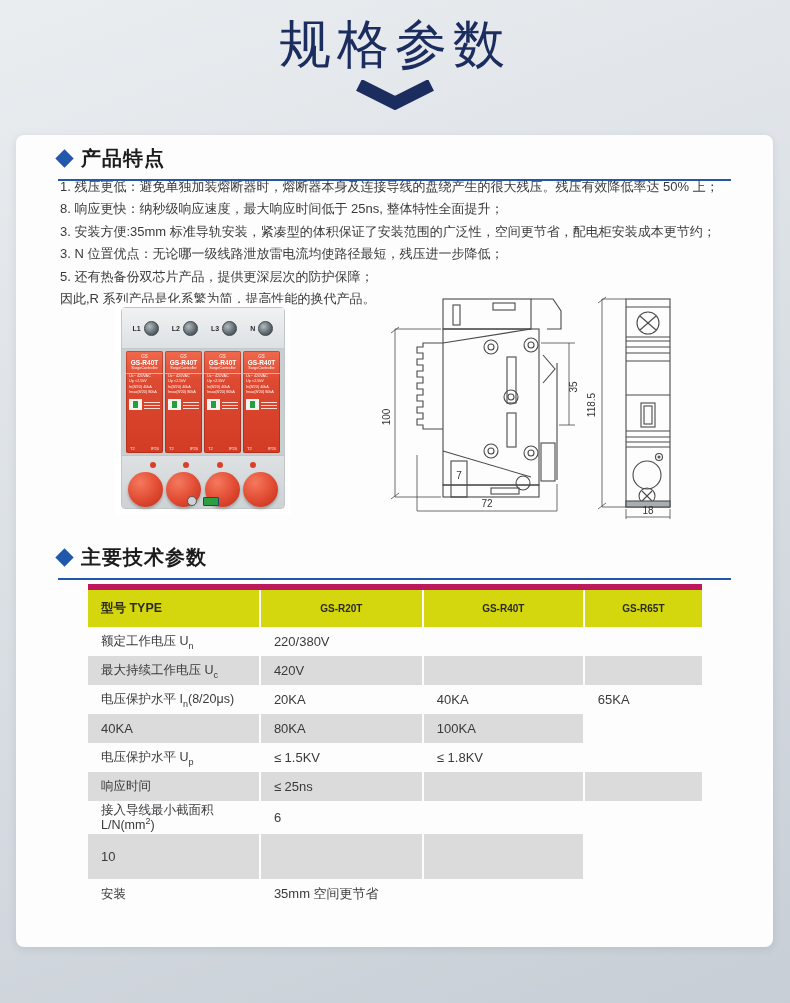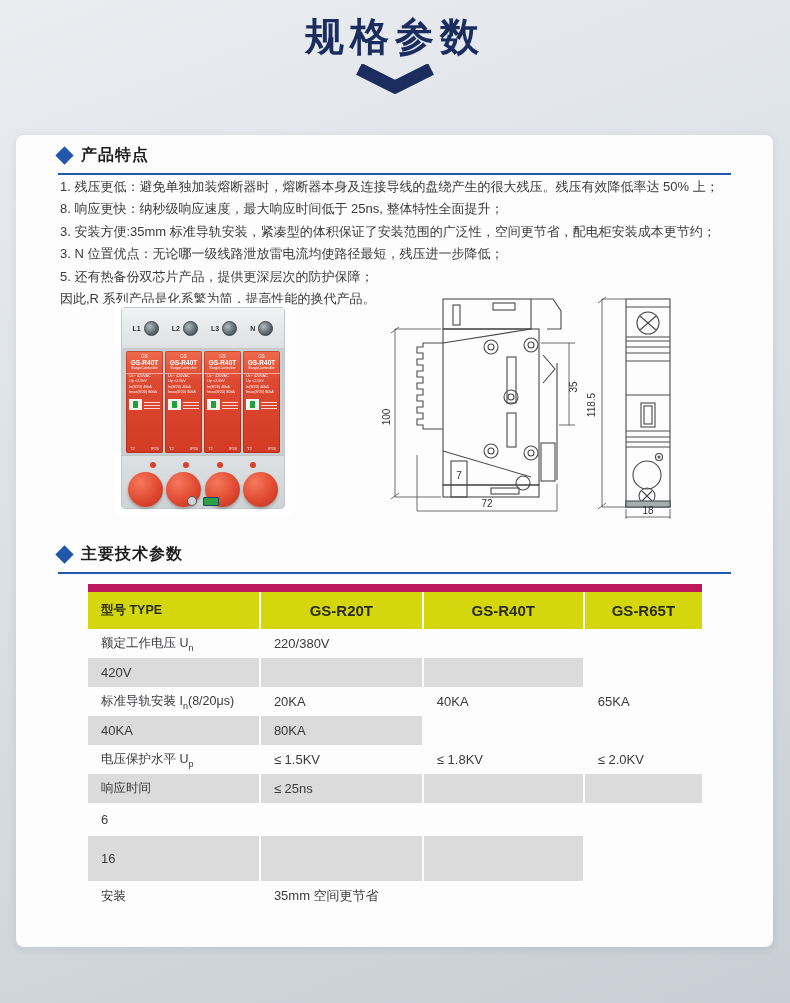--- a/index.html
+++ b/index.html
@@ -1,31 +1,31 @@
 <!DOCTYPE html>
 <html style="--page-bg: #cdd3d9; --card-bg: #fdfdfe; --navy: #1b2c5e; --blue: #2158ab; --table-header-bg: #d5d70e; --table-alt-bg: #dbdbdb; --module-red: #d33b24;"><head>
 <meta charset="utf-8">
 <style>
   html,body{margin:0;padding:0;}
   body{font-family:"Liberation Sans","DejaVu Sans",sans-serif;}
   .page{position:relative;width:790px;height:1003px;overflow:hidden;
         background:linear-gradient(160deg,#eaedf0 0%,#dbe0e5 45%,#c7ced5 100%);}
   
   .hero{position:absolute;left:0;top:0;width:100%;text-align:center;}
-  .hero h1{margin:10px 0 0;font-size:39px;font-weight:bold;color:var(--navy);letter-spacing:6px;}
+  .hero h1{margin:10px 0 0;font-size:52px;font-weight:normal;color:var(--navy);letter-spacing:6px;}
   .hero .chev{margin-top:0px;}
   
   .card{position:absolute;left:16px;top:135px;width:757px;height:812px;
         background:var(--card-bg);border-radius:8px;box-shadow:0 2px 8px rgba(40,50,70,.10);}
   
   .sec{position:absolute;left:42px;width:673px;}
   .sec1{top:10px;} .sec2{top:409px;}
   .sec-title-row{display:flex;align-items:center;gap:10px;}
   .diamond{width:13px;height:13px;background:var(--blue);transform:rotate(45deg);flex:0 0 auto;}
-  .sec-title{font-size:16px;font-weight:bold;color:#1c1c1c;letter-spacing:1px;}
+  .sec-title{font-size:20px;font-weight:bold;color:#1c1c1c;letter-spacing:1px;}
   .sec-rule{height:2px;background:var(--blue);margin-top:7px;}
   
   .features{position:absolute;left:44px;top:41px;width:676px;}
   .feat-line{font-size:13px;line-height:22.4px;color:#3a3a3a;white-space:nowrap;overflow:hidden;}
   
   .photo{position:absolute;left:99px;top:168px;width:176px;height:212px;background:#fff;}
   .device{position:absolute;left:6px;top:4px;right:6px;bottom:6px;border-radius:4px;
           background:linear-gradient(#eceeef,#cfd4d7);border:1px solid #c2c7ca;
           display:flex;flex-direction:column;}
   .dev-top{height:40px;display:flex;align-items:center;justify-content:space-around;
@@ -60,29 +60,29 @@
   .base-foot{position:absolute;bottom:2px;left:0;right:0;display:flex;justify-content:center;gap:6px;align-items:center;}
   .bf-screw{width:8px;height:8px;border-radius:50%;border:1px solid #555;background:#cfd3d5;}
   .bf-green{width:14px;height:7px;background:#2e9e44;border:1px solid #246;border-radius:1px;}
   
   .svg-side{position:absolute;left:365px;top:150px;}
   .svg-front{position:absolute;left:560px;top:150px;}
   .tech{stroke:#4a4a4a;fill:none;stroke-width:1.1;}
   .dim{stroke:#4a4a4a;stroke-width:0.8;}
   .dtext{fill:#333;font-size:10px;stroke:none;}
   
-  .spec-table{position:absolute;left:72px;top:449px;width:614px;border-top:8px solid #be185d;}
+  .spec-table{position:absolute;left:72px;top:449px;width:614px;border-top:6px solid #be185d;}
   .trow{display:grid;grid-template-columns:172fr 162fr 160fr 118fr;column-gap:2px;height:29px;}
   .trow.thead{height:37px;}
   .trow:nth-child(8){height:33px;}
   .trow:nth-child(9){height:45px;}
   .trow:nth-child(10){height:30px;}
   .tcell{display:flex;align-items:center;padding-left:13px;font-size:12.5px;color:#3a3a3c;}
   .thead .tcell{background:var(--table-header-bg);font-weight:bold;color:#2b2b20;}
-  .thead .tcell.ctr{justify-content:center;padding-left:0;font-size:15px;}
+  .thead .tcell.ctr{justify-content:center;padding-left:0;font-size:10px;}
   .trow.alt .tcell{background:var(--table-alt-bg);}
   .tcell.val{font-size:13px;}
   .tcell sub{font-size:9px;line-height:0;}
   .tcell sup{font-size:9px;line-height:0;}
   .lbl-wrap{line-height:15px;}
 </style>
 </head>
 <body>
 
 <div class="page">
@@ -363,59 +363,65 @@
         </div>
         <div class="trow">
           <div class="tcell">
             <span class="lbl-wrap"><span>额定工作电压 U</span><sub>n</sub></span>
           </div>
           <div class="tcell val">220/380V</div>
           <div class="tcell val"></div>
           <div class="tcell val"></div>
         </div>
         <div class="trow alt">
+          <div class="tcell">
+            <span class="lbl-wrap"><span>最大持续工作电压 U</span><sub>c</sub></span>
+          </div>
           <div class="tcell val">420V</div>
           <div class="tcell val"></div>
           <div class="tcell val"></div>
         </div>
         <div class="trow">
           <div class="tcell">
-            <span class="lbl-wrap"><span>标准导轨安装 I</span><sub>n</sub><span>(8/20μs)</span></span>
+            <span class="lbl-wrap"><span>电压保护水平 I</span><sub>n</sub><span>(8/20μs)</span></span>
           </div>
           <div class="tcell val">20KA</div>
           <div class="tcell val">40KA</div>
           <div class="tcell val">65KA</div>
         </div>
         <div class="trow alt">
           <div class="tcell val">40KA</div>
           <div class="tcell val">80KA</div>
+          <div class="tcell val">100KA</div>
         </div>
         <div class="trow">
           <div class="tcell">
             <span class="lbl-wrap"><span>电压保护水平 U</span><sub>p</sub></span>
           </div>
           <div class="tcell val">≤ 1.5KV</div>
           <div class="tcell val">≤ 1.8KV</div>
-          <div class="tcell val">≤ 2.0KV</div>
         </div>
         <div class="trow alt">
           <div class="tcell">
             <span class="lbl-wrap"><span>响应时间</span></span>
           </div>
           <div class="tcell val">≤ 25ns</div>
           <div class="tcell val"></div>
           <div class="tcell val"></div>
         </div>
         <div class="trow">
+          <div class="tcell">
+            <span class="lbl-wrap"><span>接入导线最小截面积 L/N(mm</span><sup>2</sup><span>)</span></span>
+          </div>
           <div class="tcell val">6</div>
           <div class="tcell val"></div>
           <div class="tcell val"></div>
         </div>
         <div class="trow alt">
-          <div class="tcell val">16</div>
+          <div class="tcell val">10</div>
           <div class="tcell val"></div>
           <div class="tcell val"></div>
         </div>
         <div class="trow">
           <div class="tcell">
             <span class="lbl-wrap"><span>安装</span></span>
           </div>
           <div class="tcell val">35mm 空间更节省</div>
           <div class="tcell val"></div>
           <div class="tcell val"></div>

